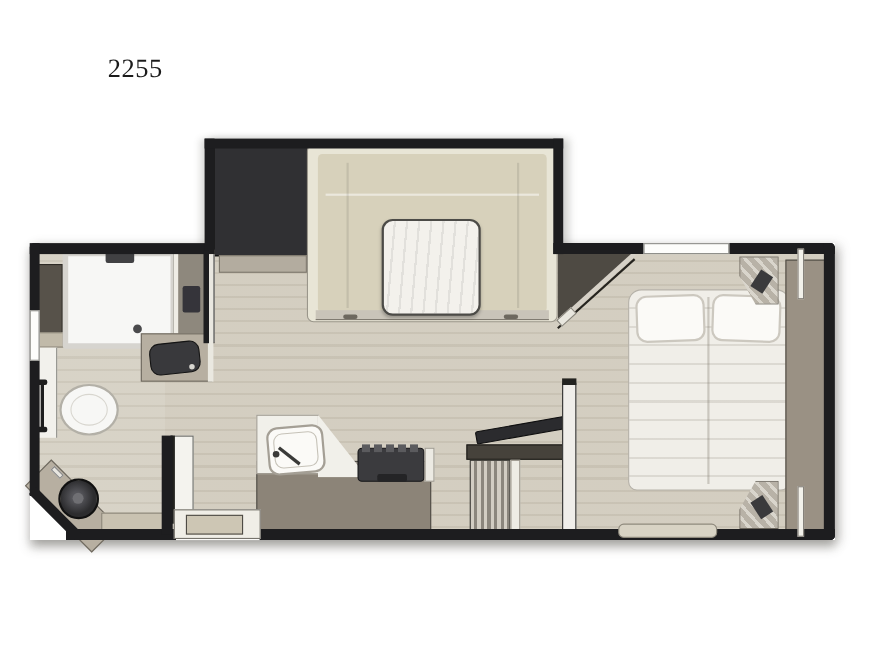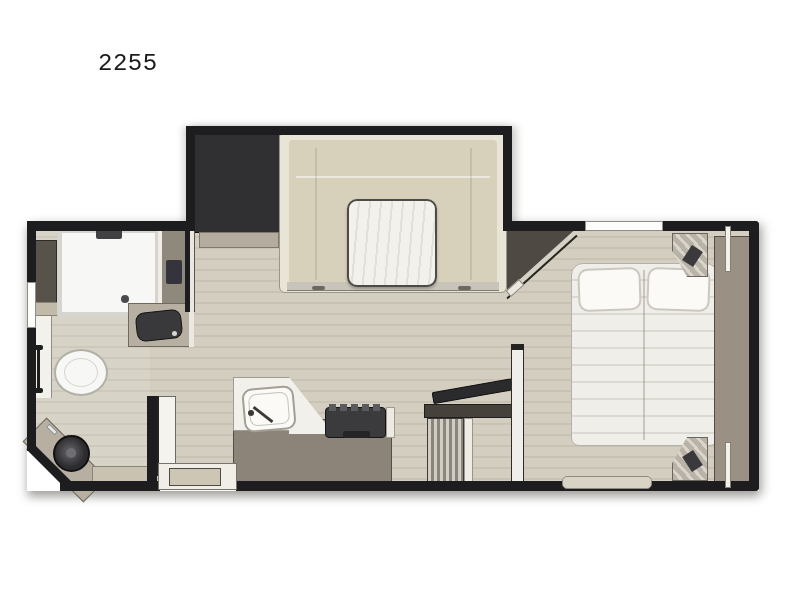--- a/index.html
+++ b/index.html
@@ -1,17 +1,17 @@
 <!DOCTYPE html>
 <html style="--bg: #ffffff; --wall: #1d1d1f; --floor: #d1cbbd; --sofa: #d7d1bb; --sofa-trim: #e8e5d6; --table: #f3f1ec; --fridge: #303033; --counter: #b7afa1; --counter-white: #f1f0ea; --cabinet: #8e887d; --kitchen-cab: #8c8478; --stove: #3b3b3e; --fixture-white: #f7f7f5; --sink-dark: #39393c; --bed: #f0eee8; --pillow: #fbfaf7; --wardrobe: #9a9184; --closet-dark: #4e4a43; --console: #46423b; --tv: #2b2b2e; --louver-light: #d2cdc3; --louver-dark: #8b867d; --partition: #f0eeea; --bench: #d8d3c4; --shower-frame: #d6d4cf; --step-tray: #cdc6b4; --door: #f4f3ee; --shadow: rgba(90,88,82,0.45);"><head>
 <meta charset="utf-8">
 <style>
   html,body{margin:0;padding:0;background:#fff;}
   .stage{position:relative;width:800px;height:600px;background:var(--bg,#fff);overflow:hidden;
-         font-family:Liberation Mono, monospace;}
+         font-family:Liberation Serif, serif;}
   .el{position:absolute;box-sizing:border-box;}
   .title{left:98px;top:50px;font-size:24px;color:#1b1b1b;letter-spacing:.5px;}
 
   
   .shadow-main{left:27px;top:221px;width:732px;height:270px;
     box-shadow:0 6px 9px var(--shadow),5px 2px 9px rgba(90,88,82,.25);}
   .shadow-slide{left:186px;top:126px;width:326px;height:105px;
     box-shadow:5px 0 7px rgba(90,88,82,.28),-4px 0 6px rgba(90,88,82,.2);}
 
   

